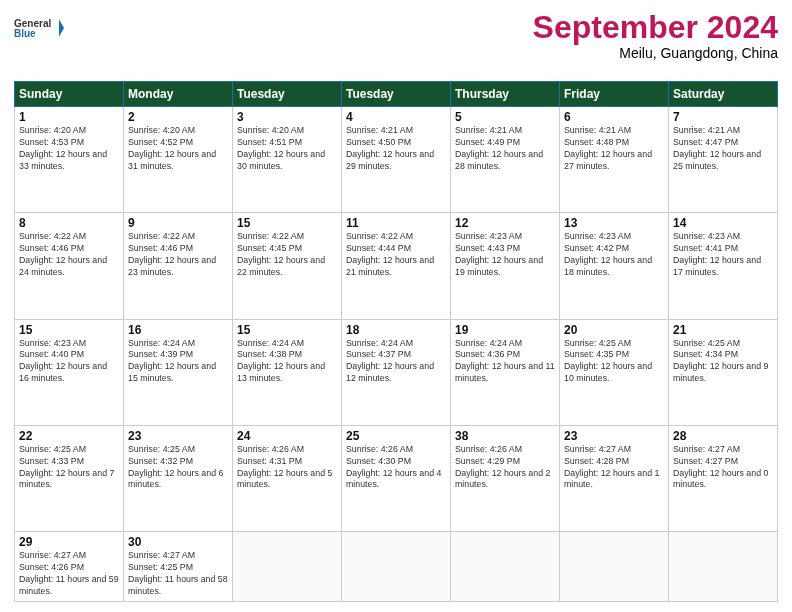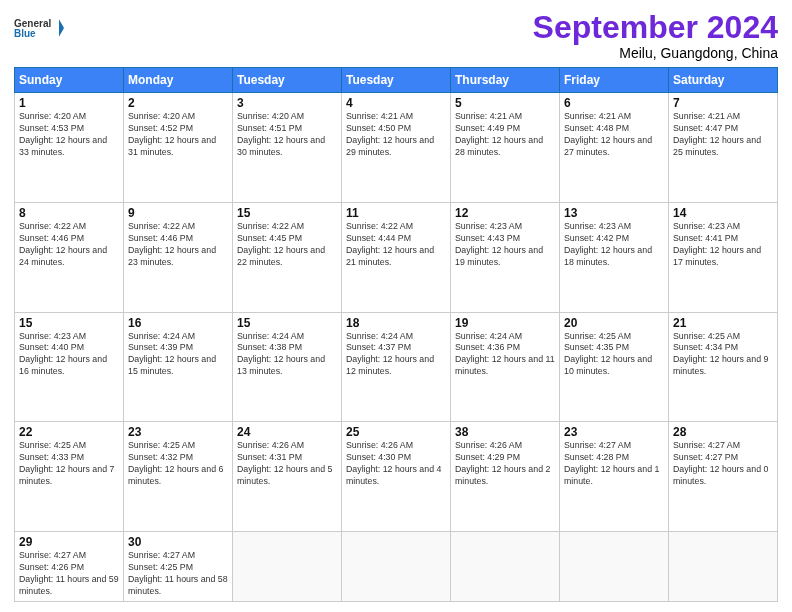--- a/index.html
+++ b/index.html
@@ -14,47 +14,47 @@
       width: 792px;
       height: 612px;
       padding: 10px 14px;
       display: flex;
       flex-direction: column;
     }
     .header {
       display: flex;
       align-items: flex-start;
       justify-content: space-between;
-      margin-bottom: 6px;
+      margin-bottom: 20px;
     }
     .logo {
       display: flex;
       align-items: center;
       gap: 4px;
     }
     .title-block {
       text-align: right;
     }
     .month-title {
       font-size: 32px;
       font-weight: bold;
-      color: #6d28d9;
+      color: #be185d;
       line-height: 1.1;
     }
     .location {
       font-size: 14px;
       color: #000000;
     }
     .calendar-table {
       width: 100%;
       border-collapse: collapse;
       flex: 1;
     }
     .calendar-table th {
-      background-color: #3b82f6;
+      background-color: #14532d;
       color: #fff;
       font-size: 12px;
       font-weight: bold;
       padding: 5px 4px;
       text-align: left;
       border: 1px solid #1a6faf;
     }
     .calendar-table td {
       border: 1px solid #ccc;
       vertical-align: top;

